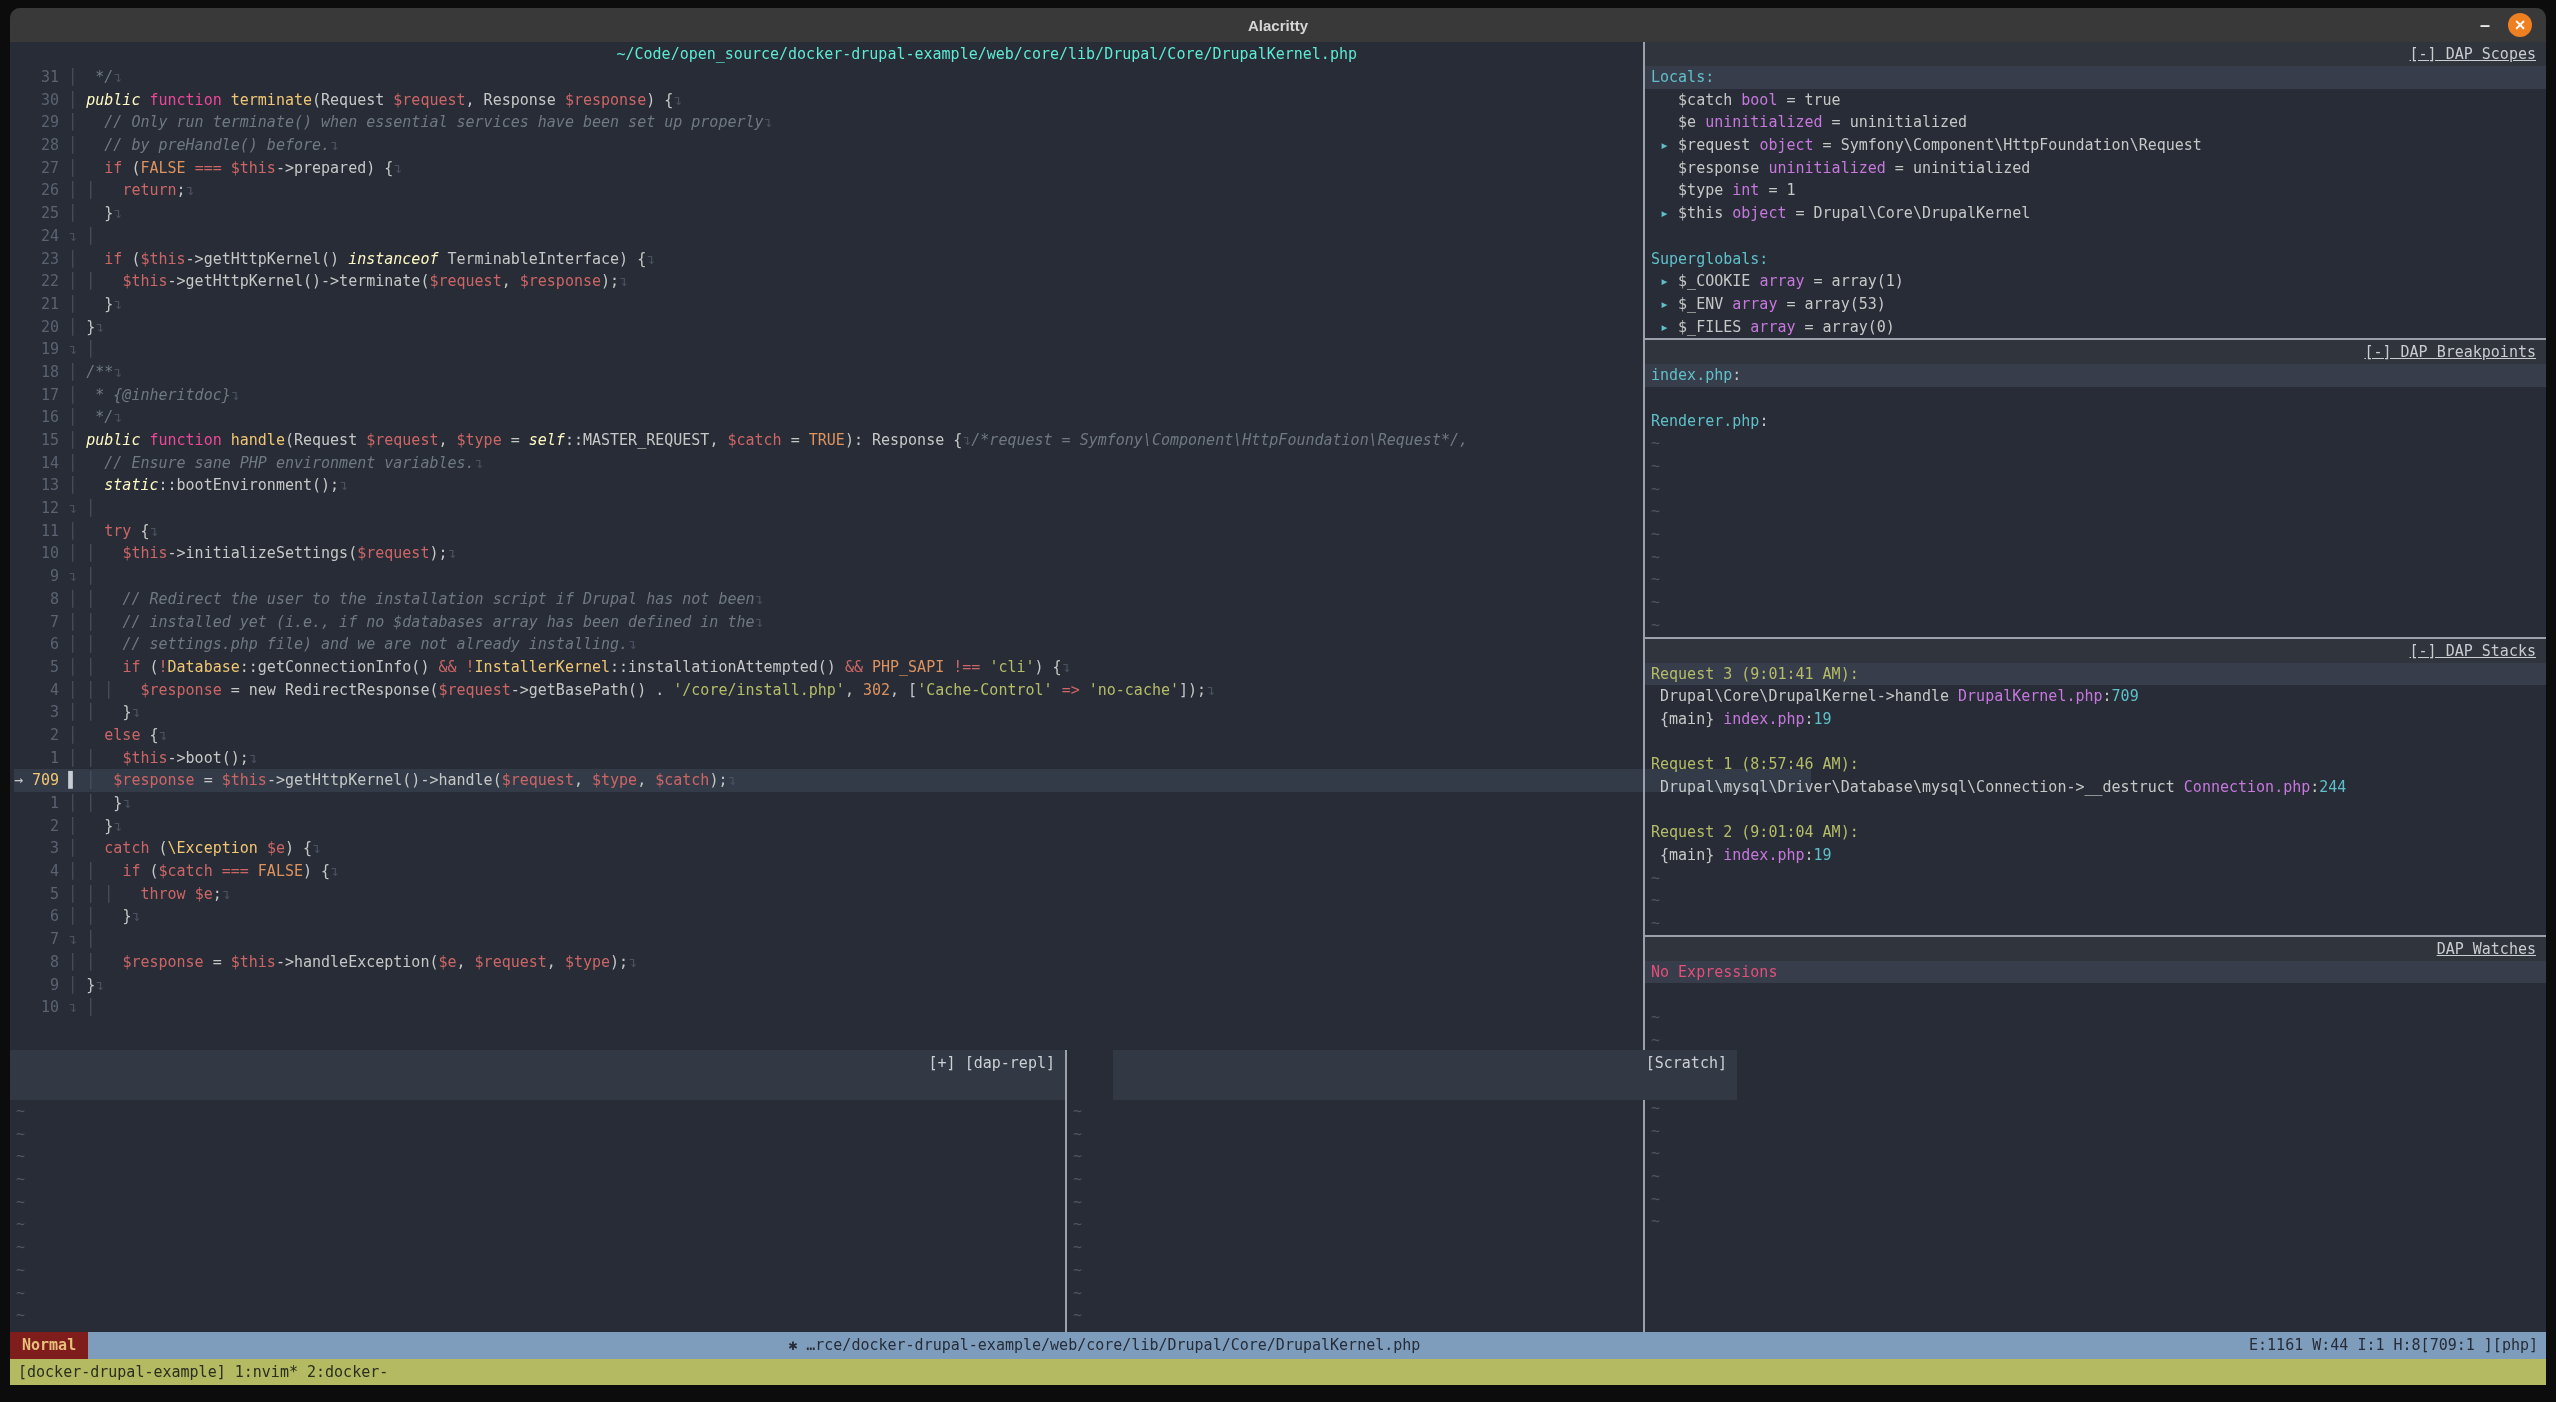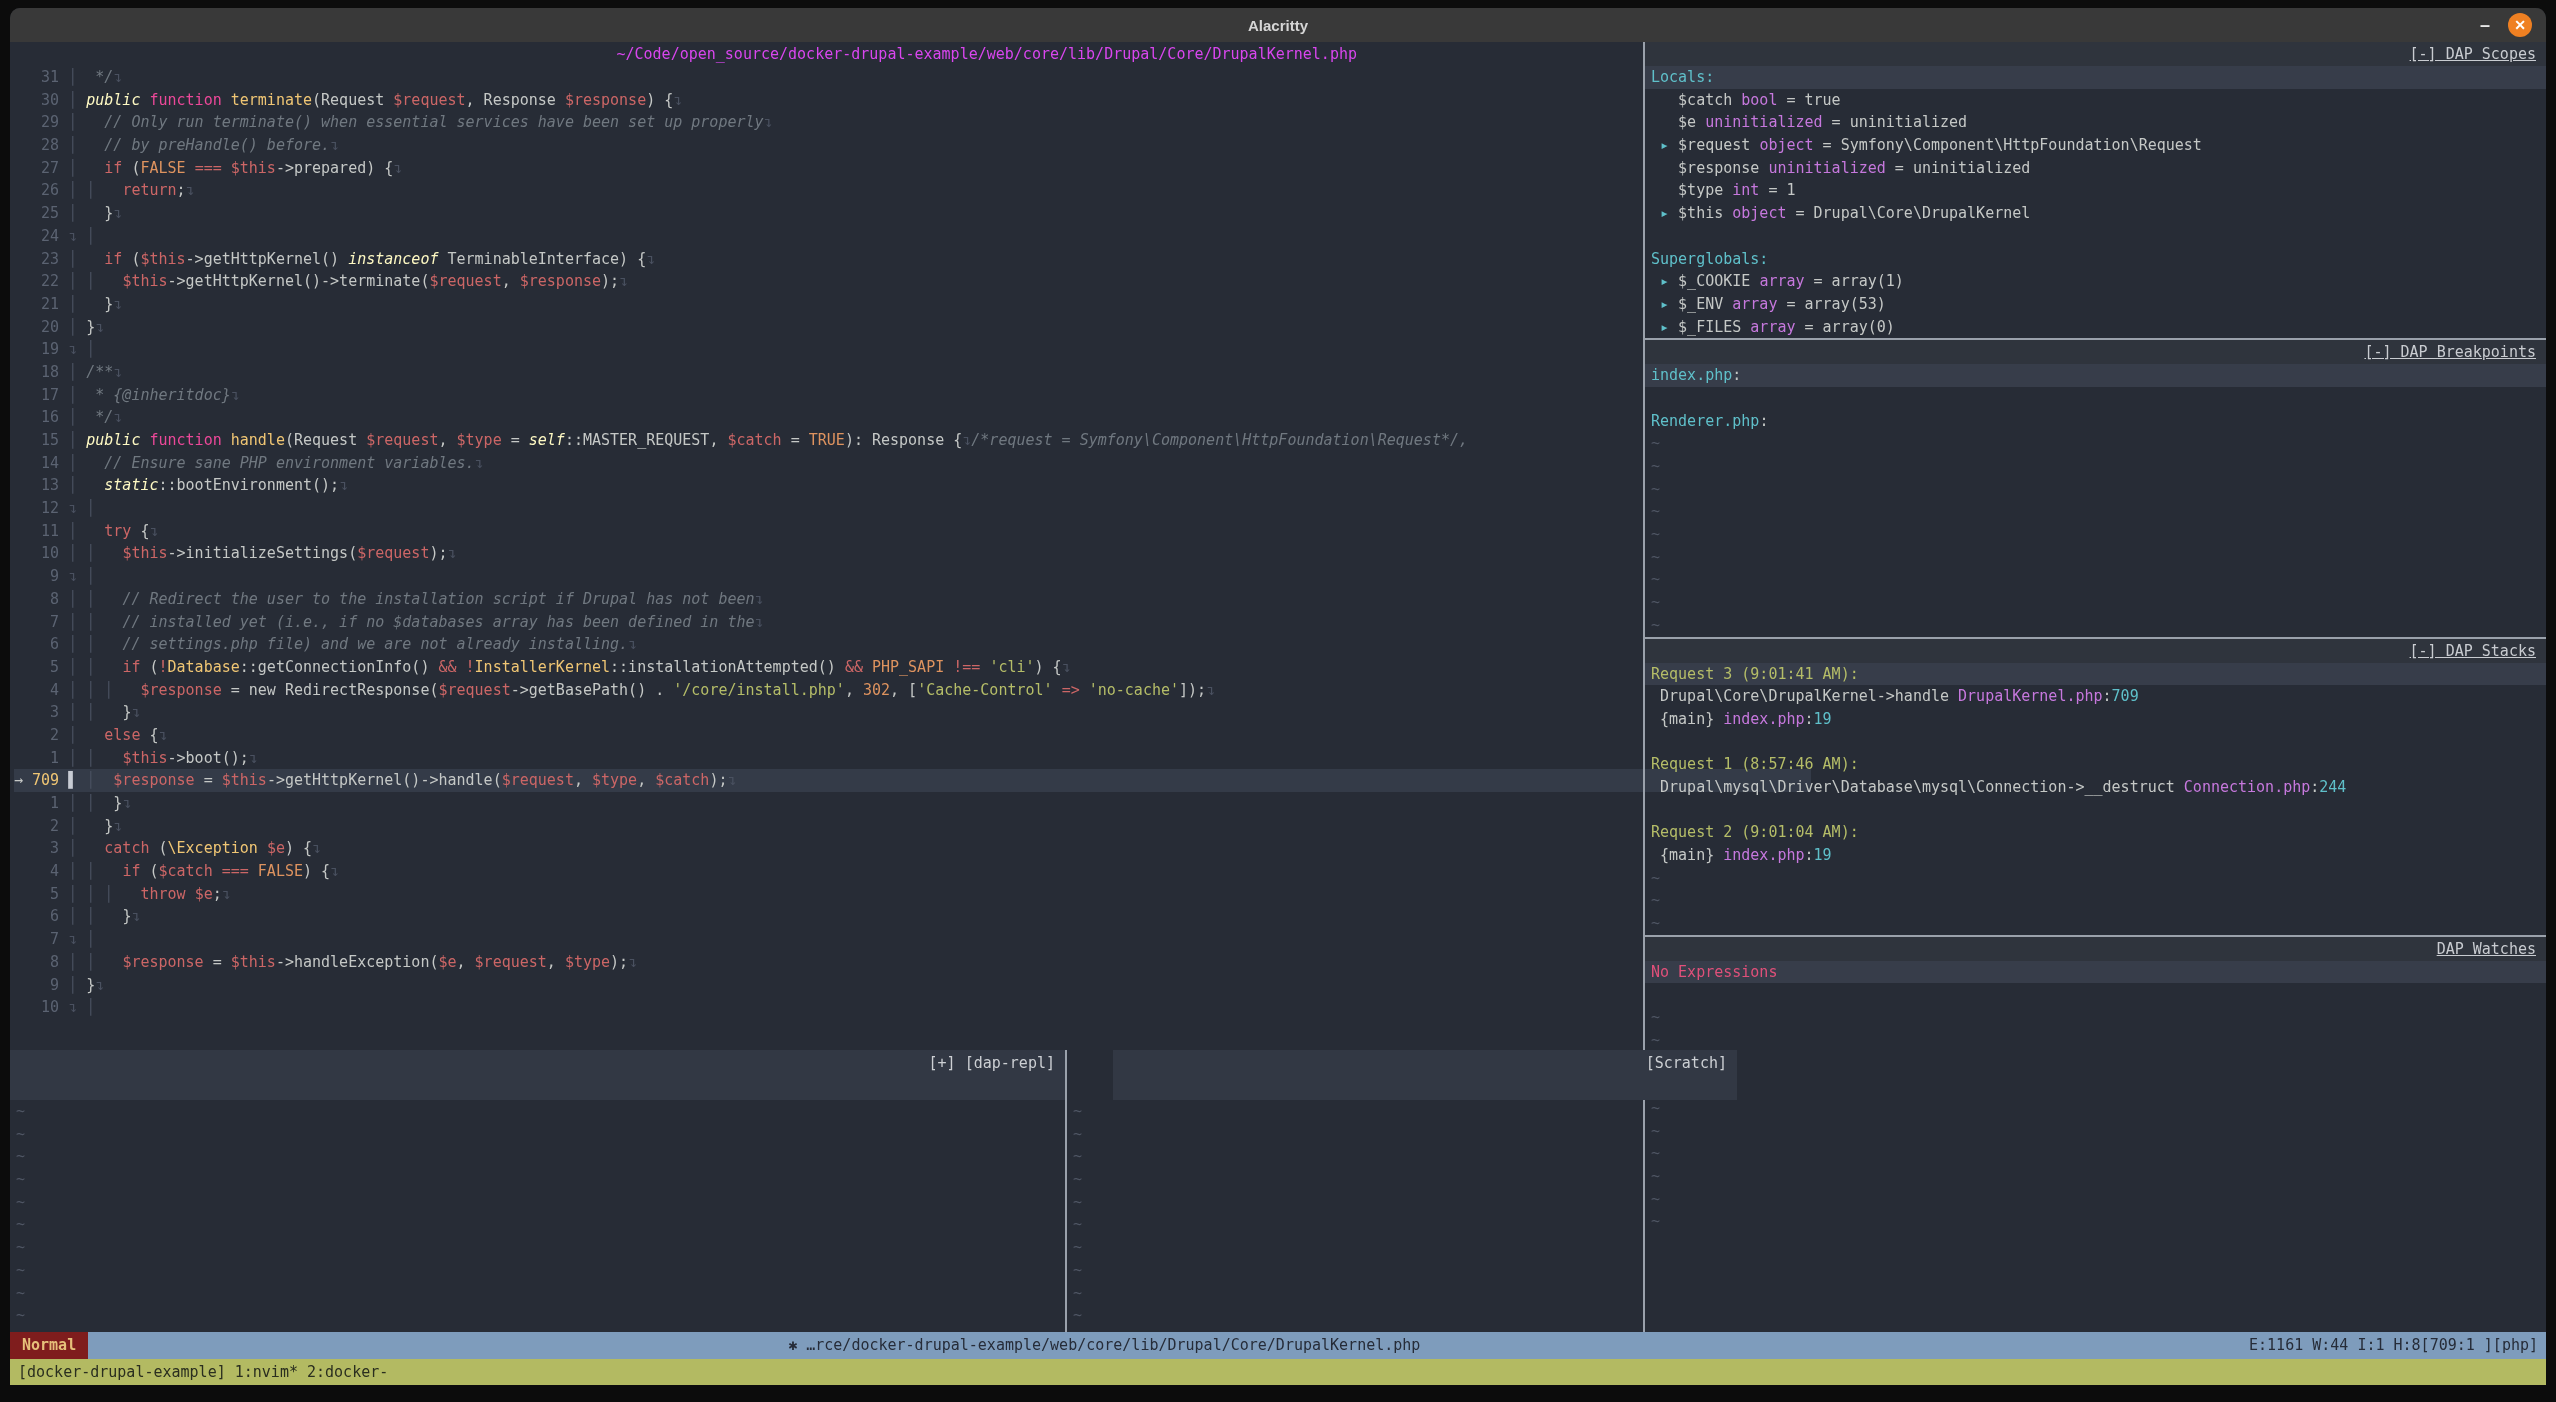--- a/index.html
+++ b/index.html
@@ -25,21 +25,21 @@
   #close-btn {
     width:24px; height:24px; border-radius:50%; background:#ef8022;
     color:#fff; font-size:14px; font-weight:bold; display:flex; align-items:center; justify-content:center;
   }
   
   #term { position:absolute; top:34px; left:0; right:0; bottom:0; }
   .row { height:22.7px; line-height:22.7px; white-space:pre; overflow:hidden; }
   
   #winbar-left {
     position:absolute; top:0; left:0; width:1355px; height:24px; line-height:24px;
-    text-align:right; padding-right:8px; white-space:pre; color:#d946ef;
+    text-align:right; padding-right:8px; white-space:pre; color:#5eead4;
   }
   
   #code { position:absolute; top:24px; left:0; width:1801px; height:954px; padding-left:4px; }
   .cl-hl { background:#343b48; }
   
   #right-panel { position:absolute; top:0; left:1635px; width:901px; height:1290px; overflow:hidden; }
   .panel-winbar {
     height:24px; line-height:24px; background:#2f343d; text-align:right;
     padding-right:10px; color:#c9ccd1; white-space:pre;text-decoration:underline;
   }

